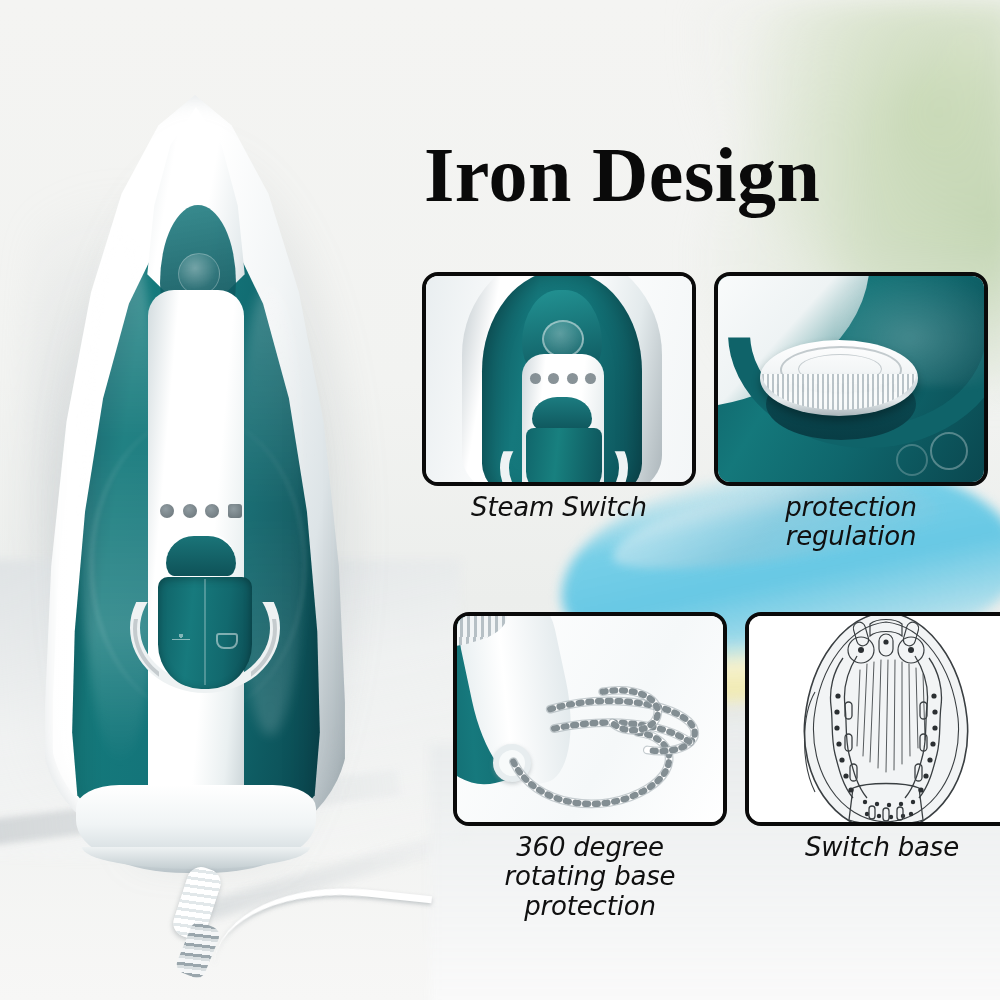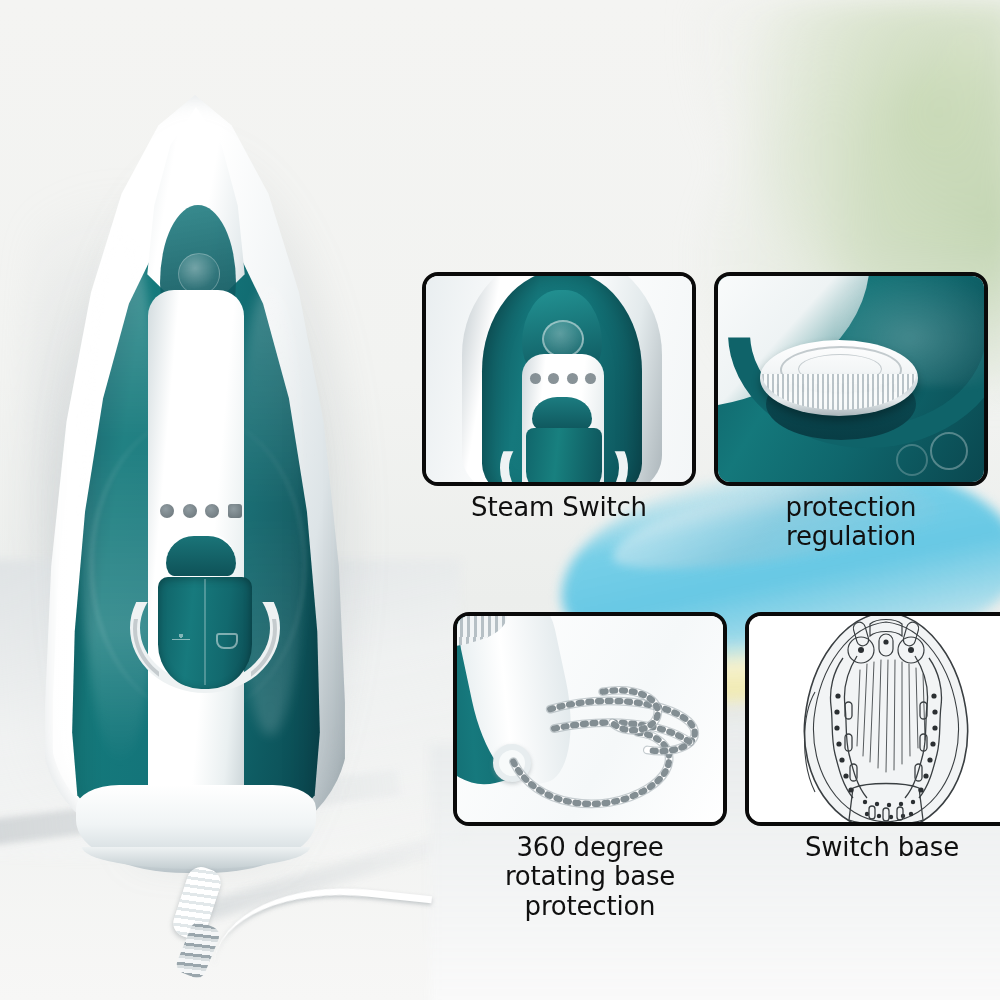--- a/index.html
+++ b/index.html
@@ -372,20 +372,21 @@
     letter-spacing: 0.5px;
     color: #0a0a0a;
     white-space: nowrap;
   }
 
   
   #panels {
     position: absolute;
     left: 422px; top: 272px;
     width: 566px;
+    font-style: italic;
   }
   .prow {
     display: flex;
     gap: 18px;
   }
   .pcell {
     width: 274px;
   }
   .pframe {
     position: relative;
@@ -600,20 +601,21 @@
     <div class="btn-ico a"></div>
     <div class="btn-ico b"></div>
 
     <div class="iron-heel"></div>
     <div class="heel-lip"></div>
     <div class="cord-relief"></div>
     <div class="cord-plug"></div>
     <div class="cord-line"></div>
   </div>
 
+  <div id="title">Iron Design</div>
 
   <div id="panels">
 
     <div class="prow one">
 
       <div class="pcell">
         <div class="pframe">
           <div class="p1-bg"></div>
           <div class="p1-shell"></div>
           <div class="p1-tank"></div>

